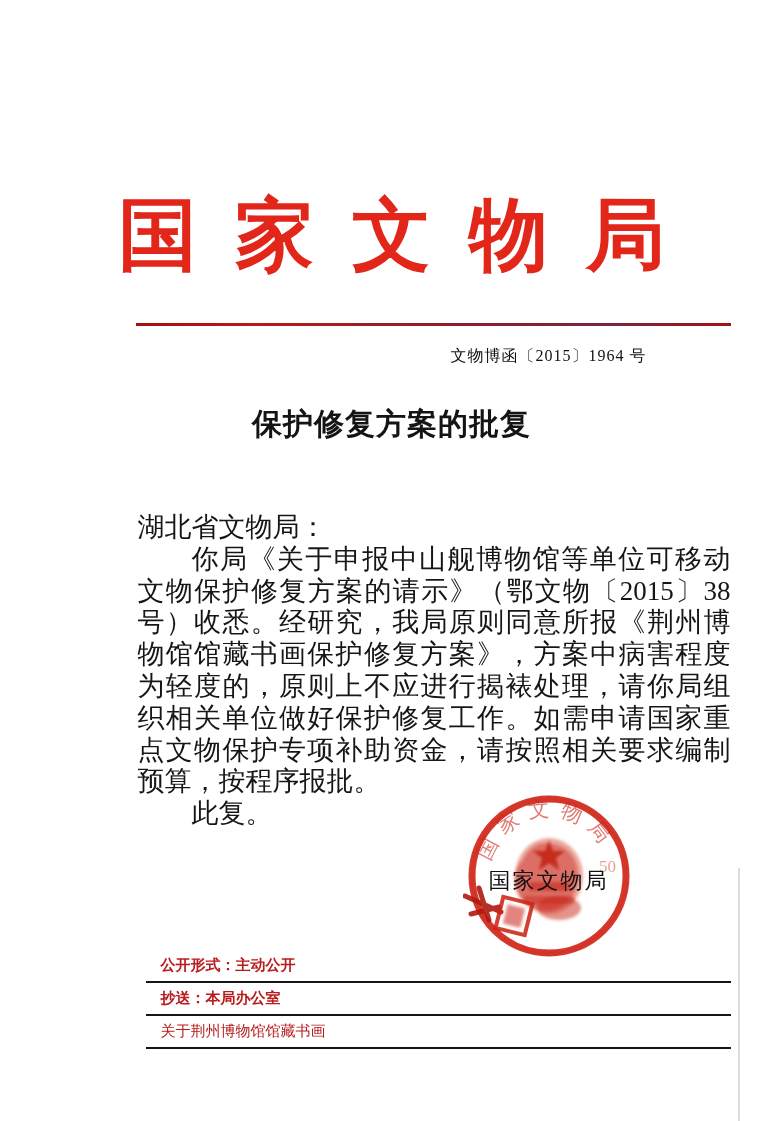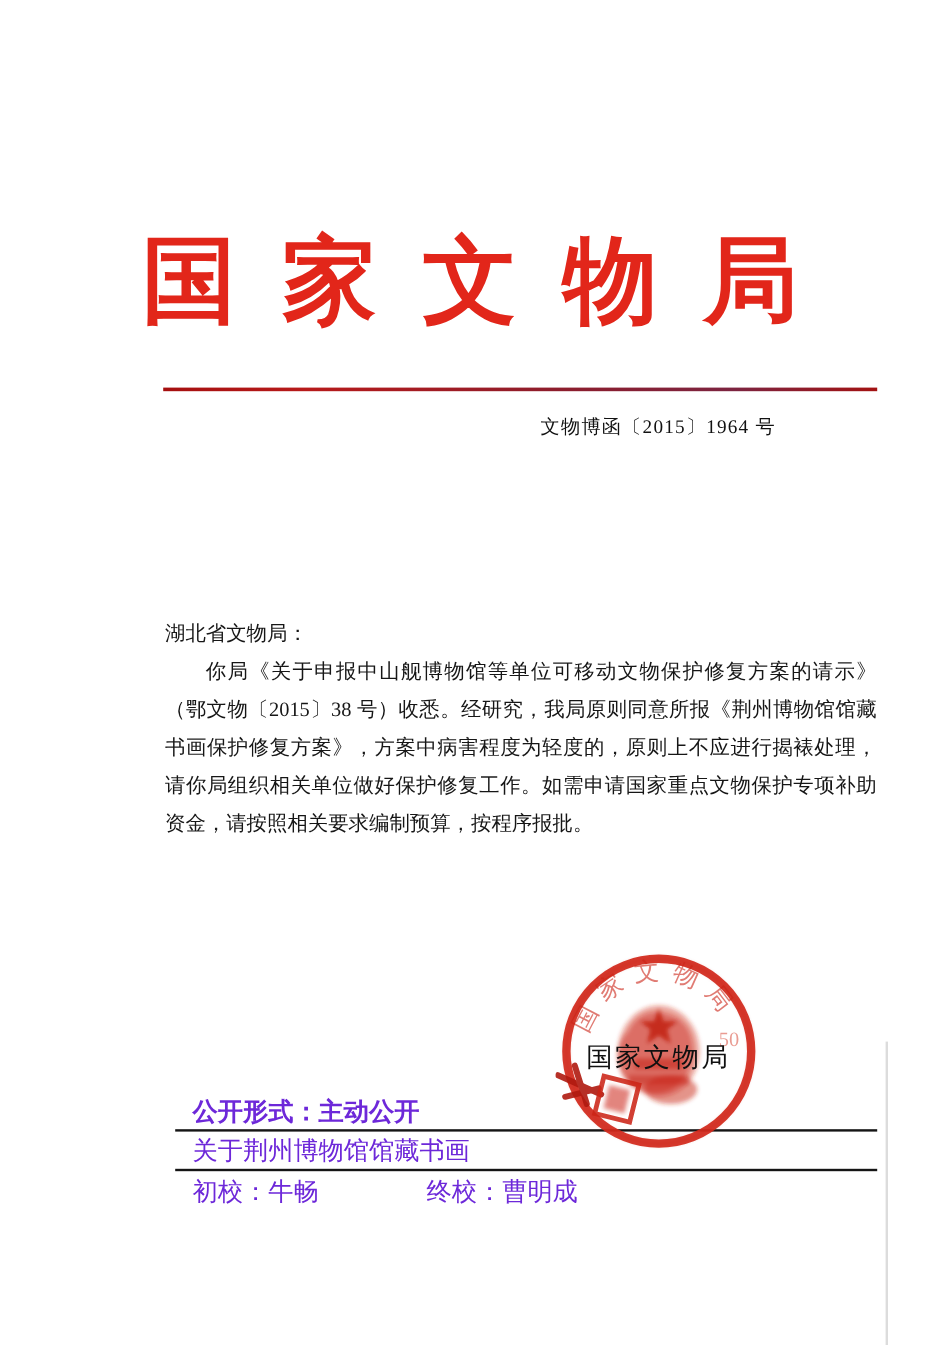--- a/index.html
+++ b/index.html
@@ -54,21 +54,21 @@
     line-height: 38px;
     letter-spacing: 1px;
     color: #141414;
   }
 
   
   .body-block {
     position: absolute;
     top: 512px; left: 95px;
     width: 593px;
-    font-size: 17px;
+    font-size: 27px;
     line-height: 31.8px;
     text-align: justify;
     text-justify: inter-character;
     color: #161616;
   }
   .body-block p.indent { text-indent: 2em; }
 
   
   .seal-svg {
     position: absolute;
@@ -91,24 +91,24 @@
     z-index: 2;
     font-size: 20.5px;
     letter-spacing: 1px;
     color: #101010;
     white-space: nowrap;
   }
 
   
   .footer {
     position: absolute;
-    top: 910px; left: 103px;
+    top: 950px; left: 103px;
     width: 585px;
-    font-size: 21px;
-    color: #6d28d9;
+    font-size: 15px;
+    color: #b91c1c;
     z-index: 0;
   }
   .frow {
     height: 33px;
     display: flex;
     align-items: center;
     padding: 0 12px 0 15px;
     border-bottom: 2.5px solid #151515;
     white-space: nowrap;
   }
@@ -128,25 +128,27 @@
 </head>
 <body>
 
 <div class="page">
 
   <div class="org-name">国家文物局</div>
   <div class="red-rule"></div>
   <div class="doc-number">文物博函〔2015〕1964 号</div>
 
   <div class="doc-title">
+    <div>保护修复方案的批复</div>
   </div>
 
   <div class="body-block">
     <p>湖北省文物局：</p>
     <p class="indent">你局《关于申报中山舰博物馆等单位可移动文物保护修复方案的请示》（鄂文物〔2015〕38 号）收悉。经研究，我局原则同意所报《荆州博物馆馆藏书画保护修复方案》，方案中病害程度为轻度的，原则上不应进行揭裱处理，请你局组织相关单位做好保护修复工作。如需申请国家重点文物保护专项补助资金，请按照相关要求编制预算，按程序报批。</p>
+    <p class="indent">此复。</p>
   </div>
 
   <svg class="seal-svg" viewBox="0 0 172 172" aria-hidden="true">
     <defs>
       <filter id="smudge" x="-20%" y="-20%" width="140%" height="140%">
         <feGaussianBlur stdDeviation="1.6"></feGaussianBlur>
       </filter>
       <path id="sealArc" d="M 26 86 A 60 60 0 0 1 146 86" fill="none"></path>
     </defs>
 
@@ -179,24 +181,23 @@
 
     <text x="136" y="82" font-size="17" fill="#d84b3a" opacity="0.55" font-family="'Liberation Serif','DejaVu Serif',serif">50</text>
   </svg>
 
   <div class="sig-org">国家文物局</div>
 
   <div class="footer">
     <div class="frow bold">
       <span>公开形式：主动公开</span>
     </div>
+    <div class="frow bold">
+      <span>抄送：本局办公室</span>
+    </div>
     <div class="frow between">
       <span>关于荆州博物馆馆藏书画</span>
     </div>
-    <div class="frow last">
-      <span>初校：牛畅</span>
-      <span class="gap-left">终校：曹明成</span>
-    </div>
   </div>
 
   <div class="scan-edge"></div>
 
 </div>
 
 </body></html>

